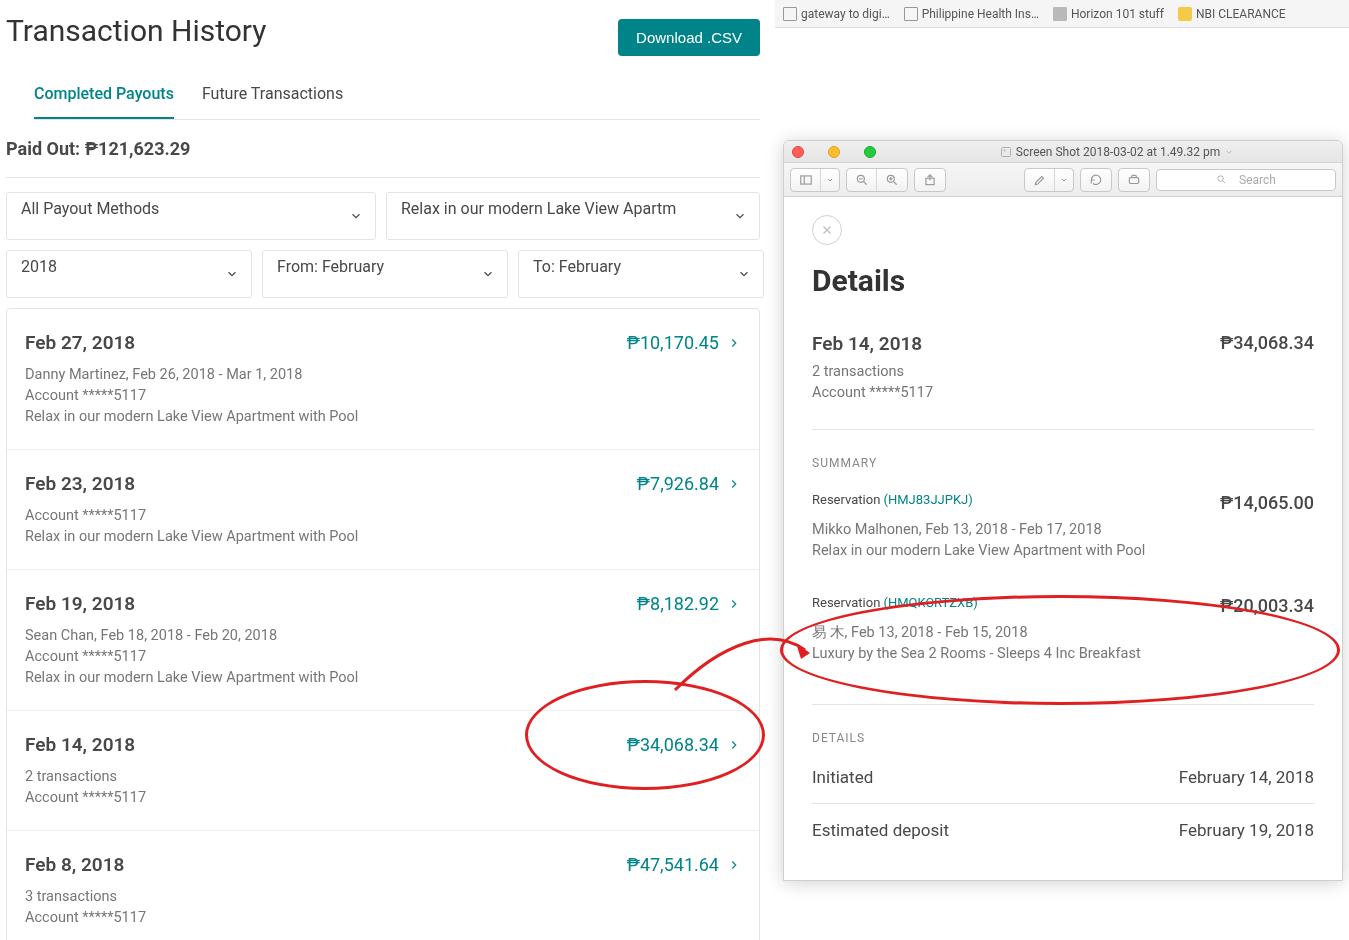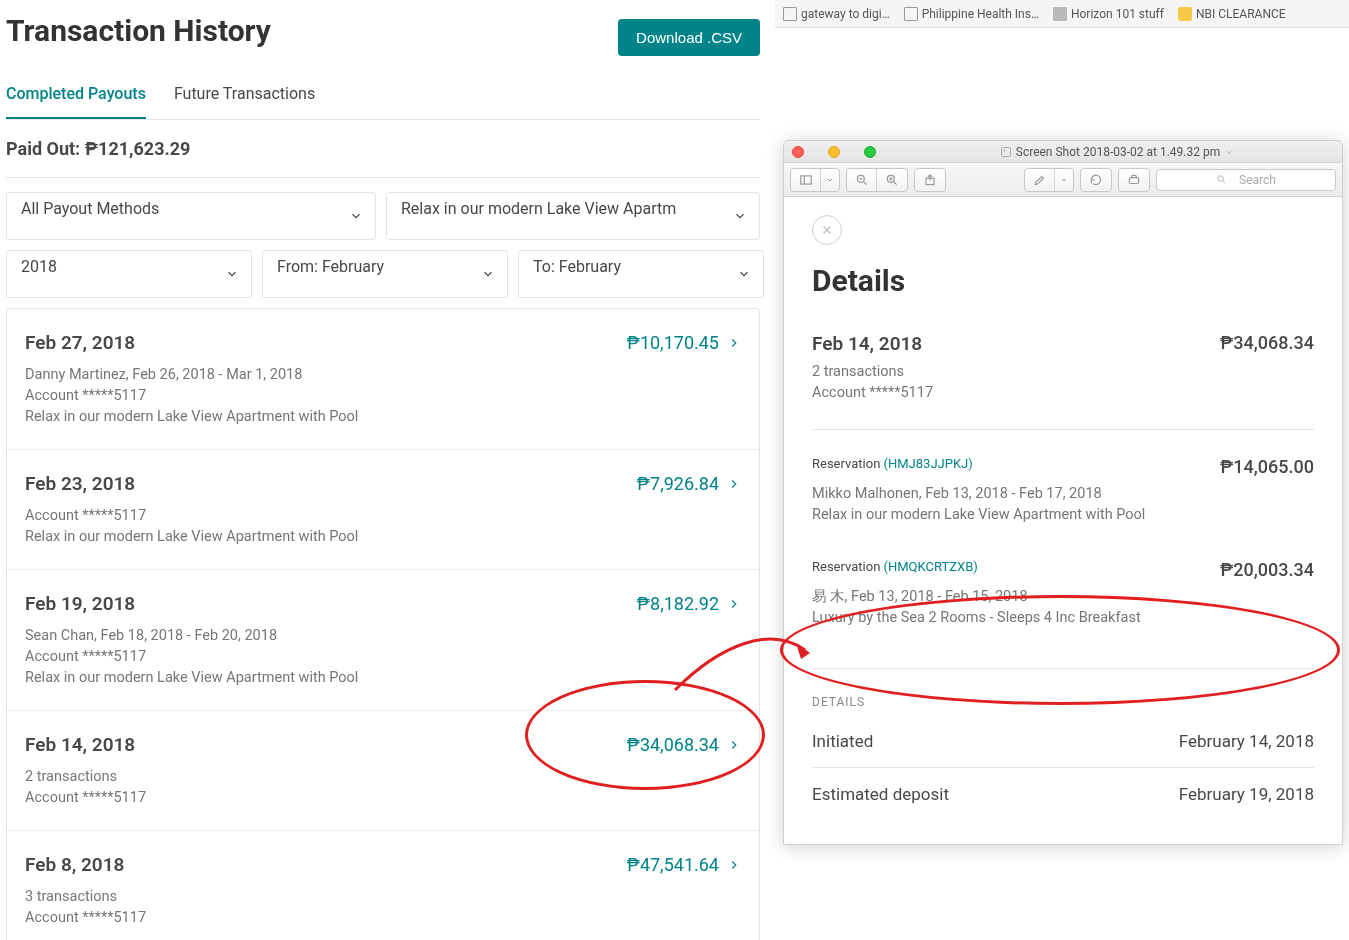--- a/index.html
+++ b/index.html
@@ -1,23 +1,23 @@
 <!DOCTYPE html>
 <html><head>
 <meta charset="utf-8">
 <style>
 * { box-sizing: border-box; margin: 0; padding: 0; }
 body { font-family: -apple-system, BlinkMacSystemFont, "Segoe UI", Roboto, Helvetica, Arial, sans-serif; color: #484848; background: #fff; width: 1349px; height: 940px; overflow: hidden; position: relative; }
 
 
 .left { position: absolute; left: 0; top: 0; width: 760px; height: 940px; padding: 0 0 0 6px; }
 .hdr { display: flex; align-items: center; justify-content: space-between; padding: 4px 0 18px 0; }
-h1 { font-size: 30px; font-weight: 700; color: #333; }
+h1 { font-size: 30px; font-weight: 400; color: #333; }
 .csv-btn { background: #008489; color: #fff; border: none; border-radius: 4px; padding: 10px 18px; font-size: 15px; cursor: pointer; margin-top: 15px; }
-.tabs { display: flex; gap: 28px; border-bottom: 1px solid #e4e4e4; }
+.tabs { display: flex; gap: 28px; border-bottom: 1px solid #e4e4e4; margin-left: 28px; }
 .tab { padding: 10px 0 14px 0; font-size: 16px; color: #484848; cursor: pointer; border-bottom: 2px solid transparent; }
 .tab.active { color: #008489; border-bottom-color: #008489; font-weight: 500; }
 .paidout { font-size: 18px; font-weight: 700; padding: 18px 0; border-bottom: 1px solid #e4e4e4; }
 .filters { padding: 14px 0 0 0; }
 .frow { display: flex; gap: 10px; margin-bottom: 10px; }
 .sel { position: relative; border: 1px solid #e4e4e4; border-radius: 3px; background: #fff; height: 48px; display: flex; align-items: center; padding: 0 38px 16px 14px; font-size: 16px; color: #484848; cursor: pointer; }
 .sel .chev { position: absolute; right: 12px; top: 50%; transform: translateY(-50%); }
 .sel.w1 { flex: 0 0 370px; }
 .sel.w2 { flex: 1; }
 .sel.w3 { flex: 0 0 246px; }
@@ -350,20 +350,21 @@
       <div class="d-row">
         <div class="d-date">Feb 14, 2018</div>
         <div class="d-amt">₱34,068.34</div>
       </div>
       <div class="d-sub">
         <div>2 transactions</div>
         <div>Account *****5117</div>
       </div>
 
       <hr class="d-hr">
+      <div class="d-section">SUMMARY</div>
 
       <div class="d-row">
         <div class="res-line">
           <span>Reservation </span><a>(HMJ83JJPKJ)</a>
         </div>
         <div class="d-amt">₱14,065.00</div>
       </div>
       <div class="d-sub">
         <div>Mikko Malhonen, Feb 13, 2018 - Feb 17, 2018</div>
         <div>Relax in our modern Lake View Apartment with Pool</div>

